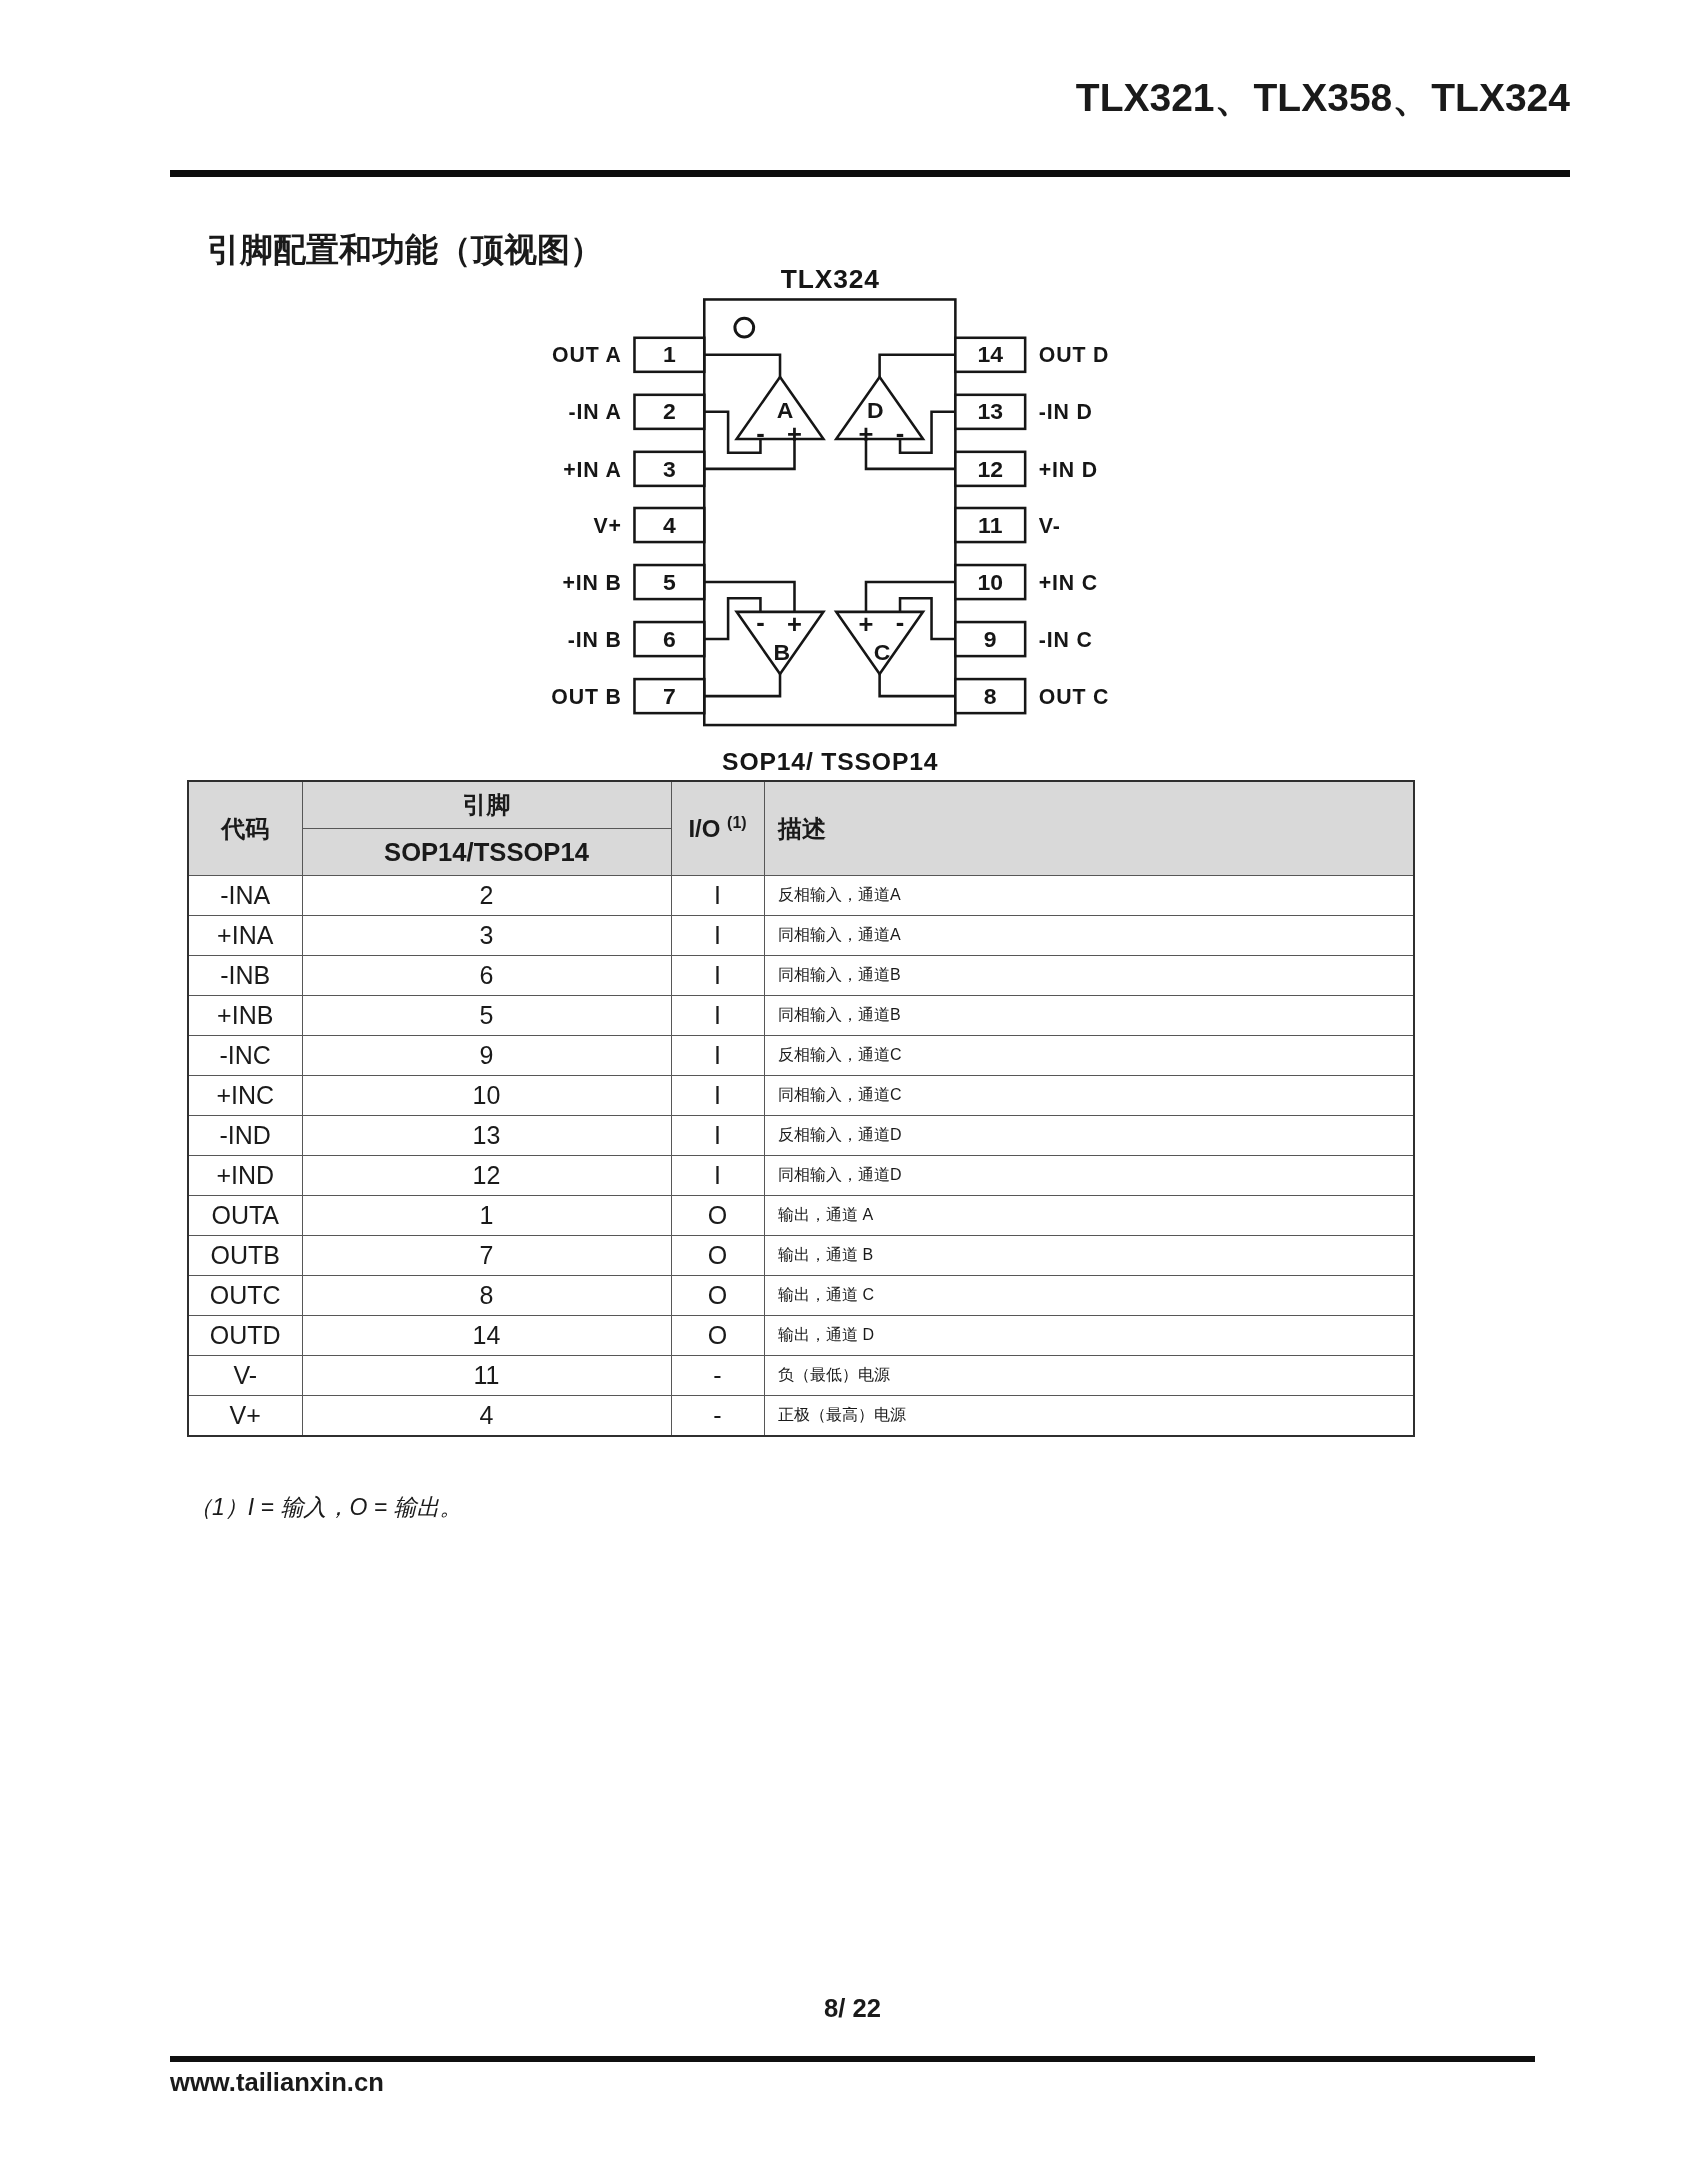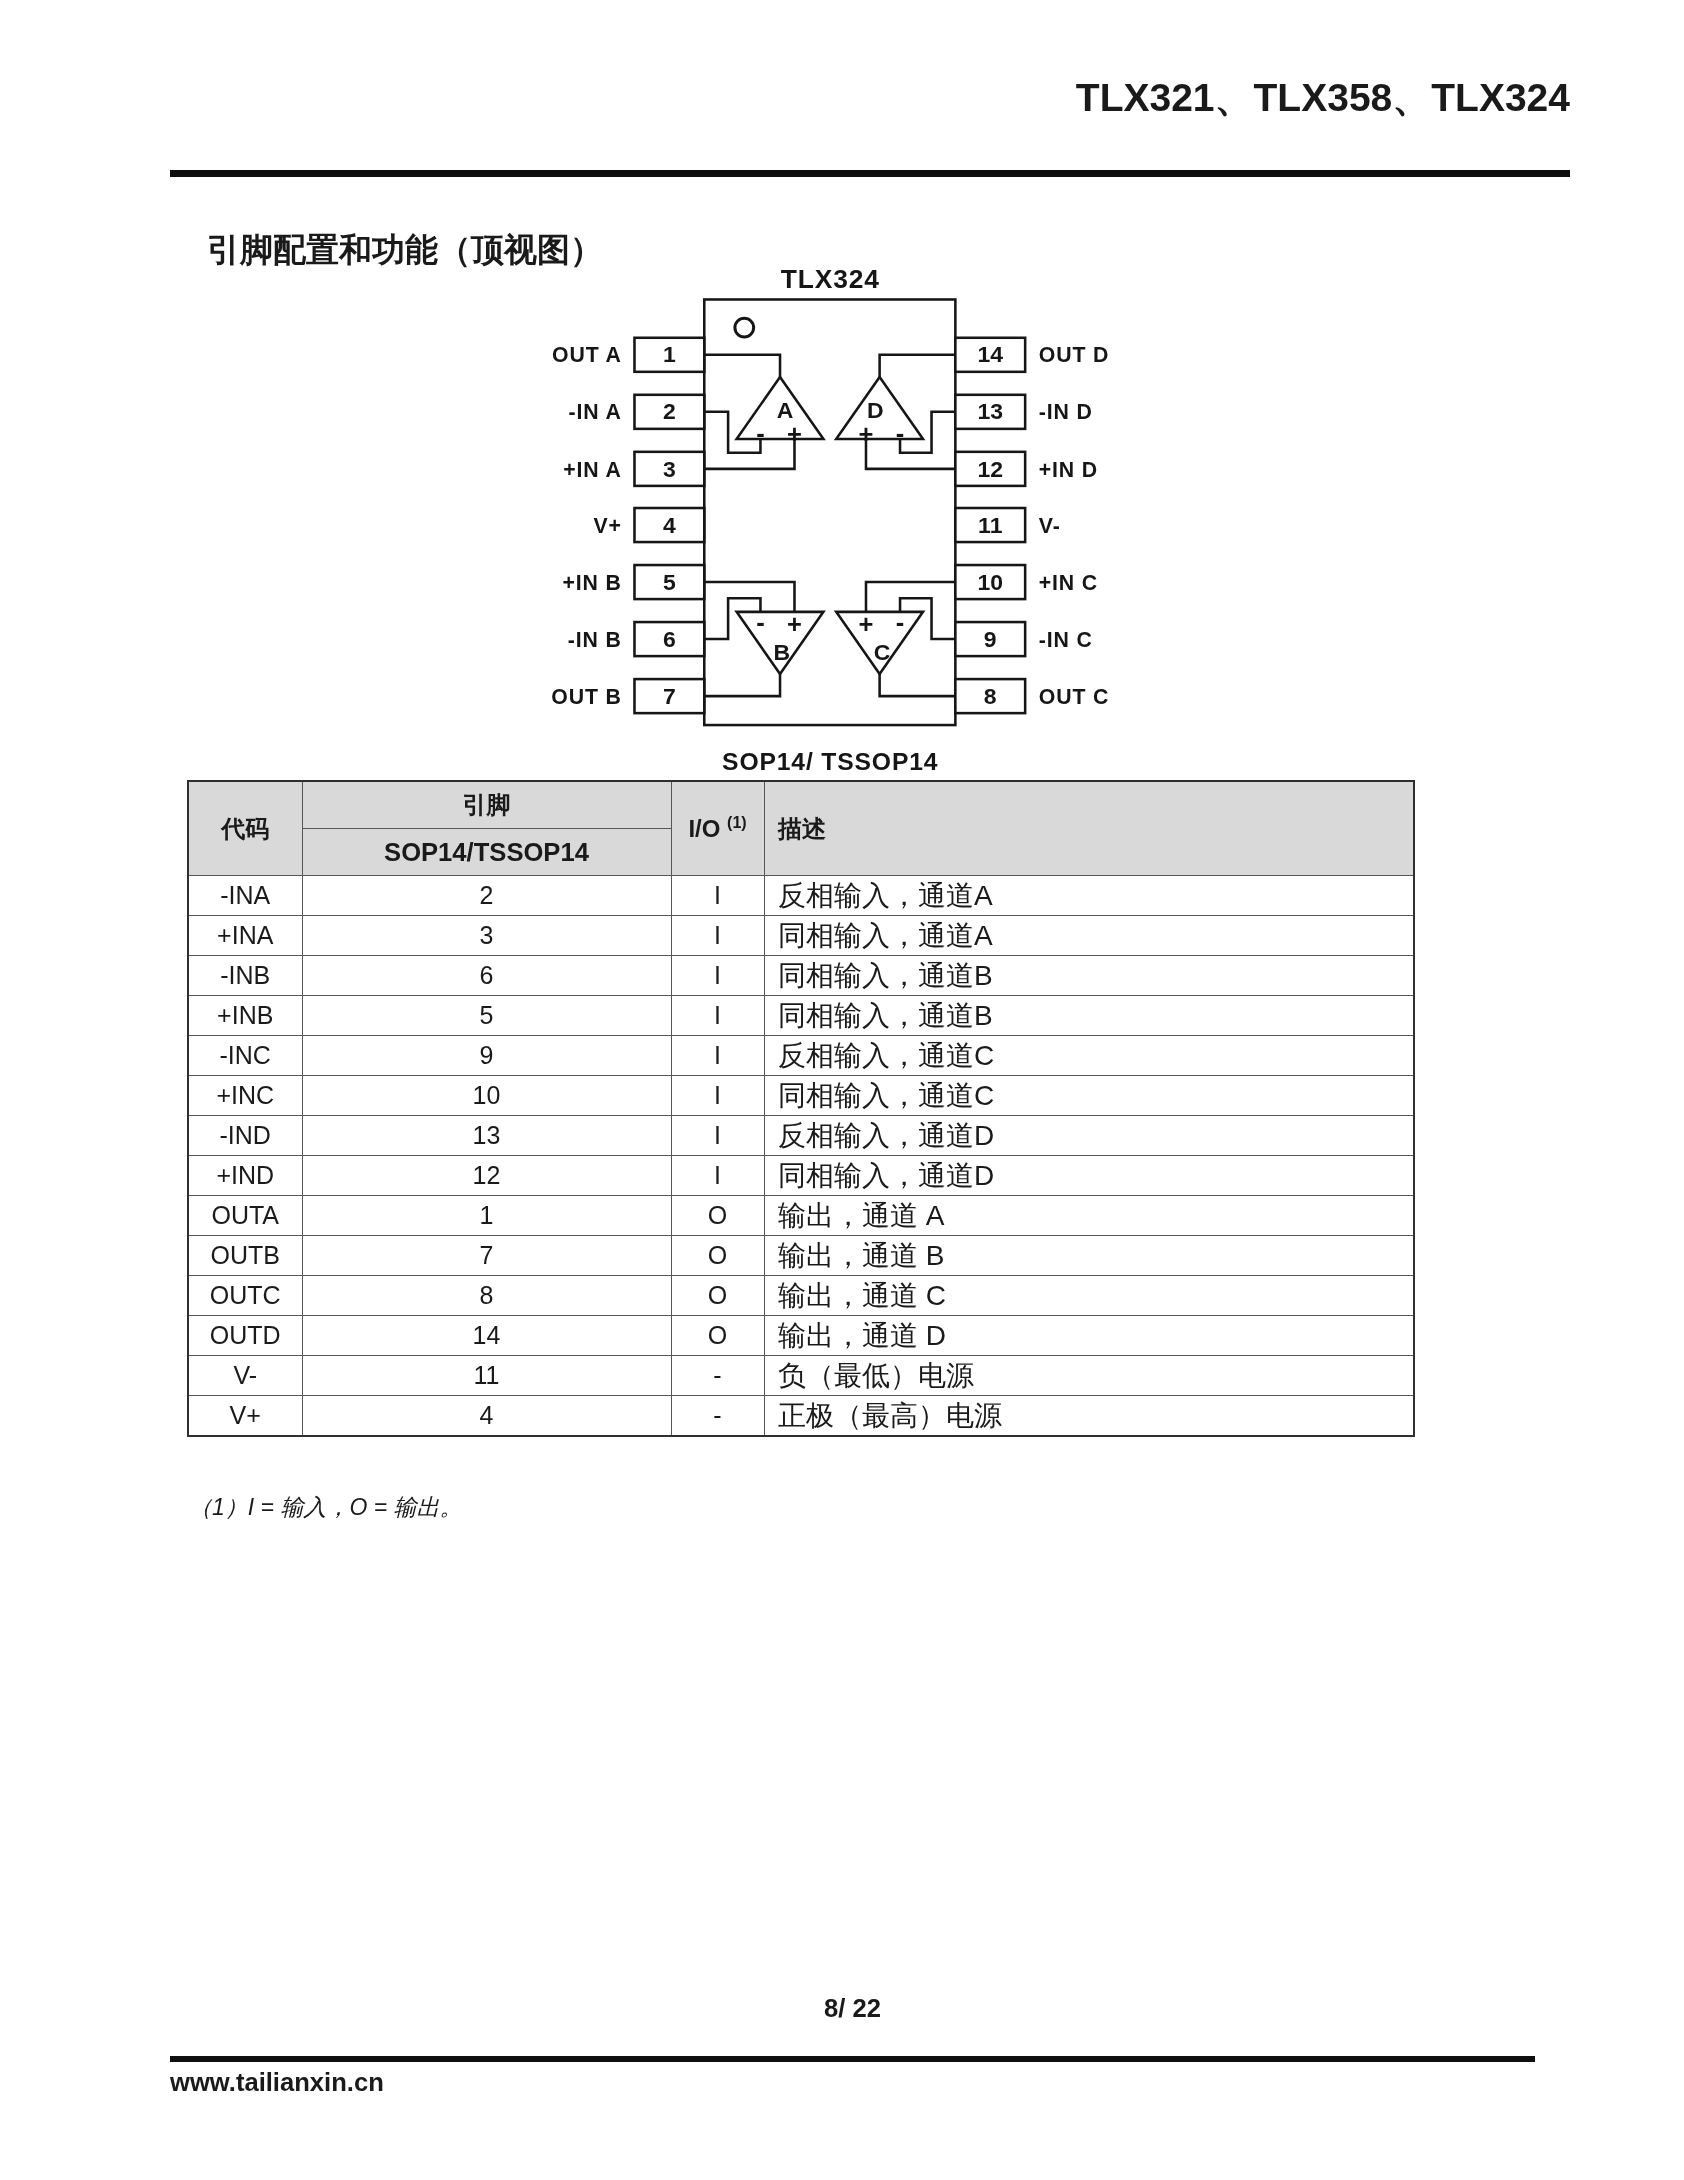--- a/index.html
+++ b/index.html
@@ -40,21 +40,21 @@
     position:absolute; left:187px; top:780px; width:1228px;
     border-collapse:collapse; table-layout:fixed;
     border:2.6px solid #2f2f2f; font-size:25px;
   }
   .pin-table th, .pin-table td { border:1.7px solid #575757; text-align:center; padding:0; }
   .pin-table thead th { background:#d9d9d9; font-weight:bold; font-size:24px; height:46px; }
   .pin-table thead th.pkg { font-size:25.6px; }
   .pin-table thead th sup { font-size:16px; }
   .pin-table tbody td { height:39px; font-weight:normal; }
   .pin-table .desc { text-align:left; padding-left:13.6px; }
-  .pin-table tbody td.desc { font-size:28px; }
+  .pin-table tbody td.desc { font-size:16px; }
 
   .footnote { position:absolute; left:189px; top:1492px; font-size:23px;font-style:italic; }
 
   
   .footer-rule { position:absolute; left:170px; top:2056px; width:1365px; height:6px; background:#101010; }
   .footer-page { position:absolute; left:170px; top:1994px; width:1365px; text-align:center; font-size:25.6px; font-weight:bold; }
   .footer-site { position:absolute; left:170px; top:2068px; width:1365px;  font-size:25.6px; font-weight:bold; }
 </style>
 </head>
 <body>

